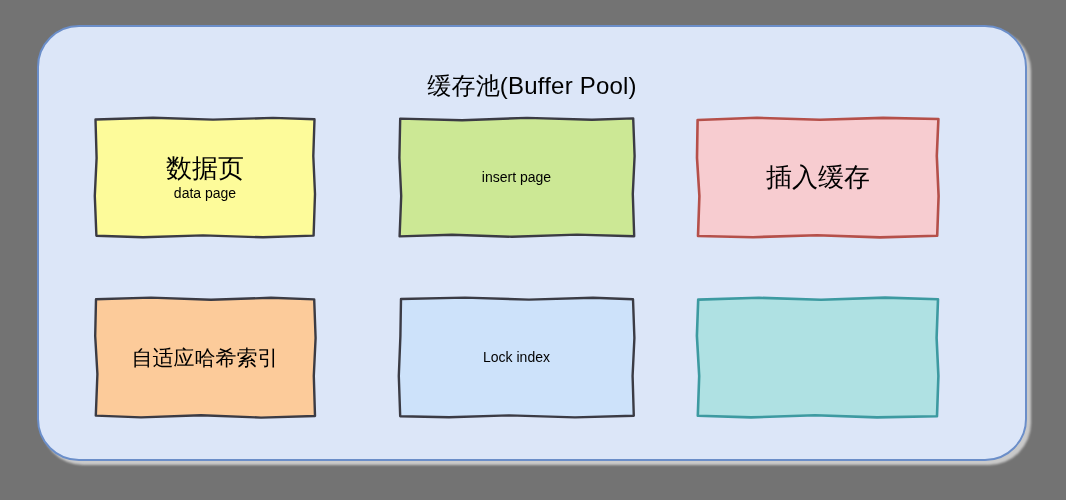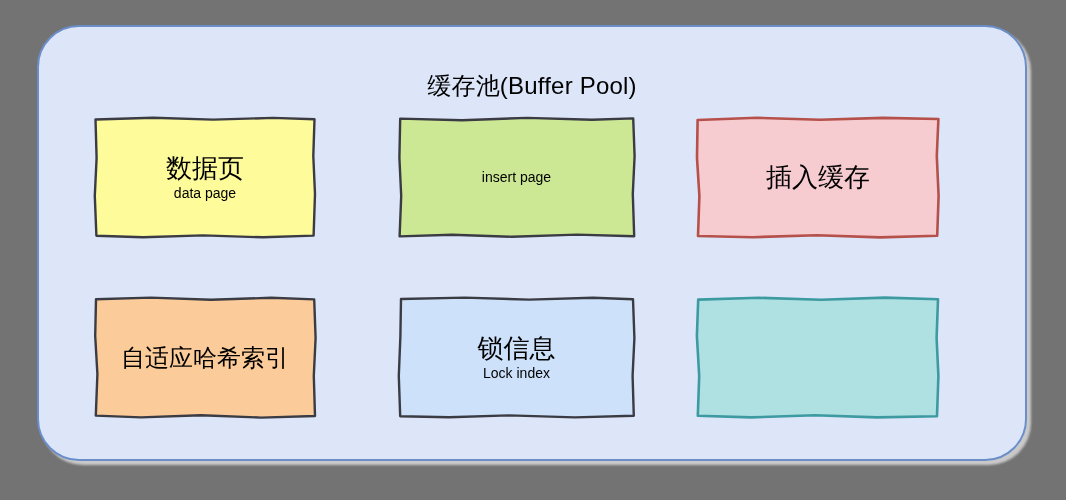--- a/index.html
+++ b/index.html
@@ -77,21 +77,21 @@
   .cell-text {
     position: relative;
     z-index: 2;
     text-align: center;
     color: #000000;
     line-height: 1.22;
     pointer-events: none;
   }
   .cell-text .zh { display: block; font-size: 26px; }
   .cell-text .en { display: block; font-size: 14px; }
-  .cell-text .zh-only { display: block; font-size: 24px; }
+  .cell-text .zh-only { display: block; font-size: 21px; }
 
   
   .col-1 { left: 93px;  width: 224px; }
   .col-2 { left: 397px; width: 239px; }
   .col-3 { left: 695px; width: 246px; justify-content: center; }
   .row-1 { top: 116px;  height: 123px; }
   .row-2 { top: 296px;  height: 123px; }
 </style>
 </head>
 <body>
@@ -154,21 +154,20 @@
   </div>
 
   <div class="cell col-2 row-2">
     <svg class="cell-svg" viewBox="0 0 239 123" preserveAspectRatio="none">
       <path d="M4.0,3.0 L68,1.6 L132,3.6 L196,1.8 L236.0,3.2
                L237.4,42 L235.6,80 L236.8,119.8
                L178,121.4 L112,119.4 L52,121.2 L3.2,120.2
                L1.8,80 L3.4,40 Z" fill="#cde2fa" stroke="#3b3b44" stroke-width="2.4" stroke-linejoin="round"></path>
     </svg>
     <div class="cell-text">
-      <span class="zh">锁信息</span>
       <span class="en">Lock index</span>
     </div>
   </div>
 
   <div class="cell col-3 row-2">
     <svg class="cell-svg" viewBox="0 0 246 123" preserveAspectRatio="none">
       <path d="M3.2,3.6 L64,1.8 L126,3.8 L190,1.6 L243.0,3.2
                L241.6,42 L243.4,80 L242.0,120.2
                L182,121.4 L120,119.2 L56,121.4 L2.8,119.8
                L4.2,80 L1.9,40 Z" fill="#afe1e3" stroke="#3d9aa1" stroke-width="2.6" stroke-linejoin="round"></path>

